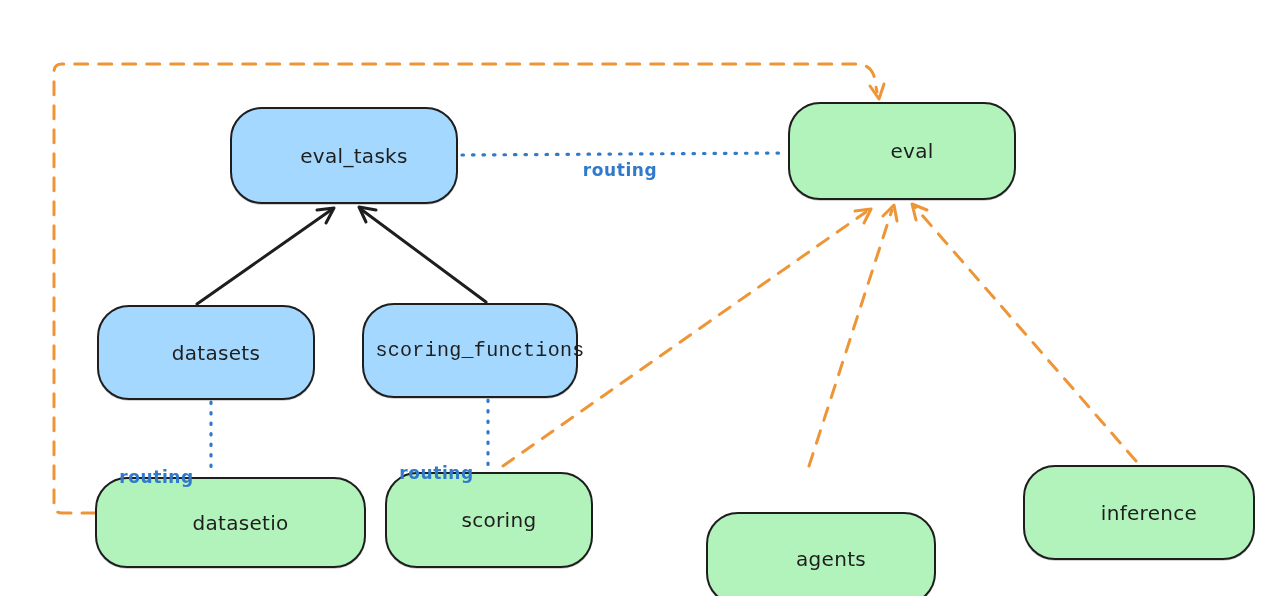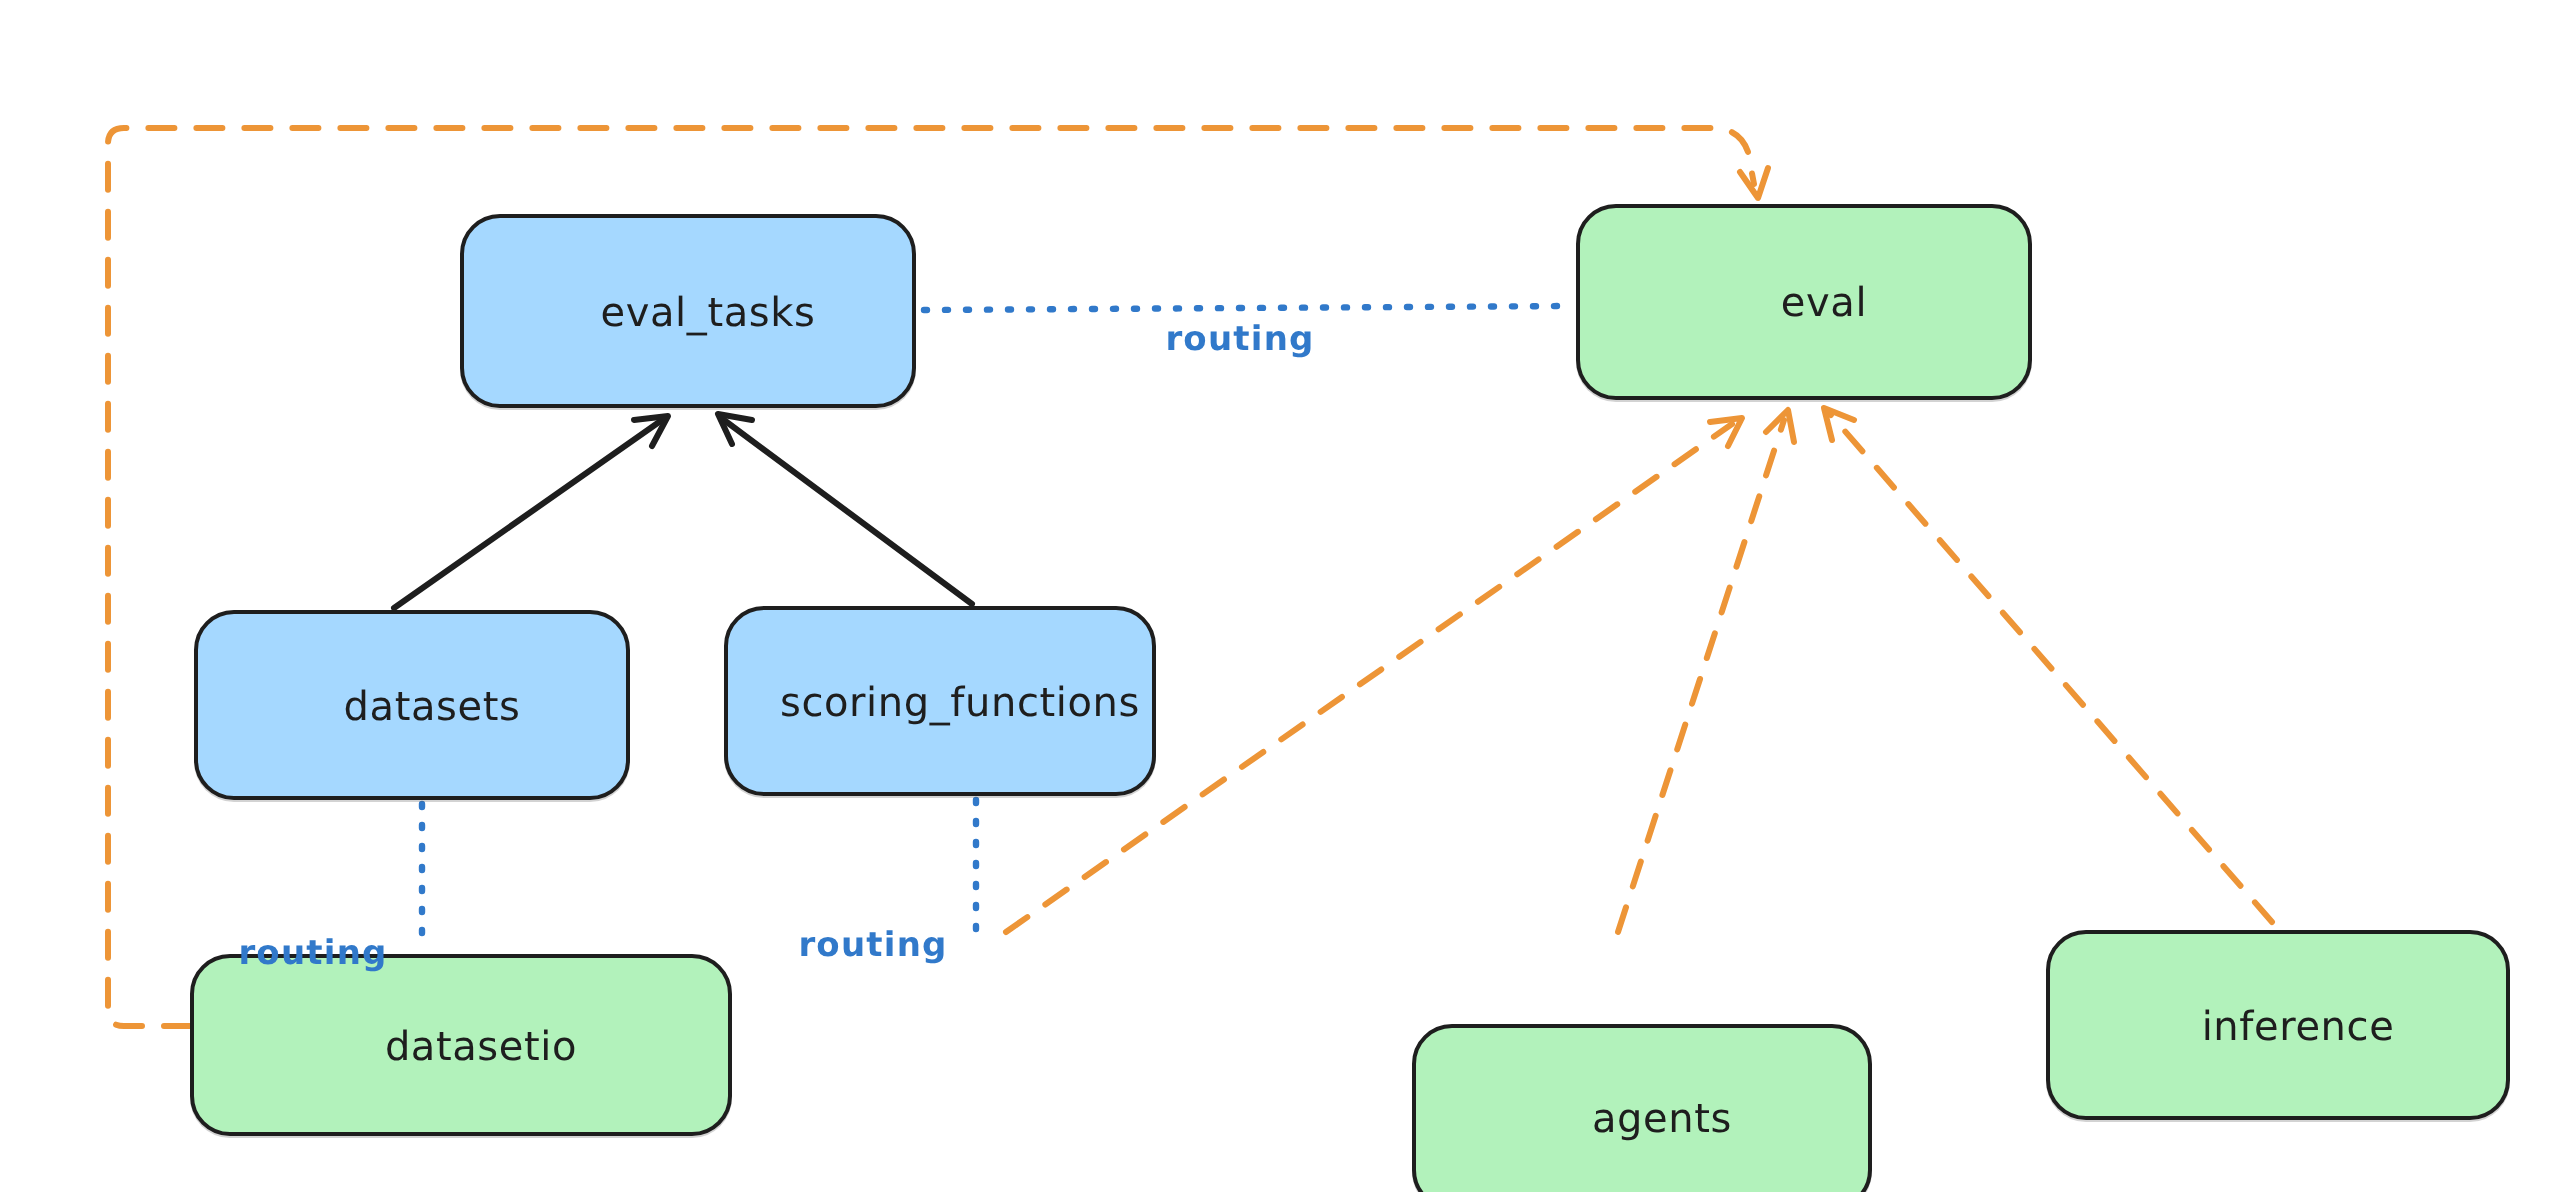--- a/index.html
+++ b/index.html
@@ -48,21 +48,21 @@
     stroke-linejoin: round;
   }
   .arrowhead.black { stroke: var(--arrow-black, #1e1e1e); }
   .arrowhead.orange { stroke: var(--arrow-orange, #ed9537); }
   .node {
     position: absolute;
     display: flex;
     align-items: center;
     justify-content: center;
     border: 2.5px solid var(--node-stroke, #1e1e1e);
-    border-radius: 20px;
+    border-radius: 32px;
     box-sizing: border-box;
     font-size: 20px;
     color: var(--node-stroke, #1e1e1e);
     letter-spacing: 0.3px;
     box-shadow: 0 1px 0 rgba(80,80,80,0.25);
     padding-left: 20px;
   }
   .node.blue  { background: var(--node-blue-fill, #a5d8ff); }
   .node.green { background: var(--node-green-fill, #b2f2bb); }
   .edge-label {
@@ -110,28 +110,31 @@
   </div>
 
   <div class="node green" style="left:788px; top:102px; width:228px; height:98px;text-align:center;">
     <span>eval</span>
   </div>
 
   <div class="node blue" style="left:97px; top:305px; width:218px; height:95px;">
     <span>datasets</span>
   </div>
 
-  <div class="node blue" style="left:362px; top:303px; width:216px; height:95px;">
+  <div class="node blue" style="left:362px; top:303px; width:216px; height:95px;font-family:Liberation Mono, monospace;">
     <span>scoring_functions</span>
   </div>
 
   <div class="node green" style="left:95px; top:477px; width:271px; height:91px;">
     <span>datasetio</span>
   </div>
 
+  <div class="node green" style="left:385px; top:472px; width:208px; height:96px;">
+    <span>scoring</span>
+  </div>
 
   <div class="node green" style="left:706px; top:470px; width:230px; height:93px;margin-top:42px;">
     <span>agents</span>
   </div>
 
   <div class="node green" style="left:1023px; top:465px; width:232px; height:95px;">
     <span>inference</span>
   </div>
 
   <div class="edge-label" style="left:570px; top:116px; width:100px;">routing</div>

